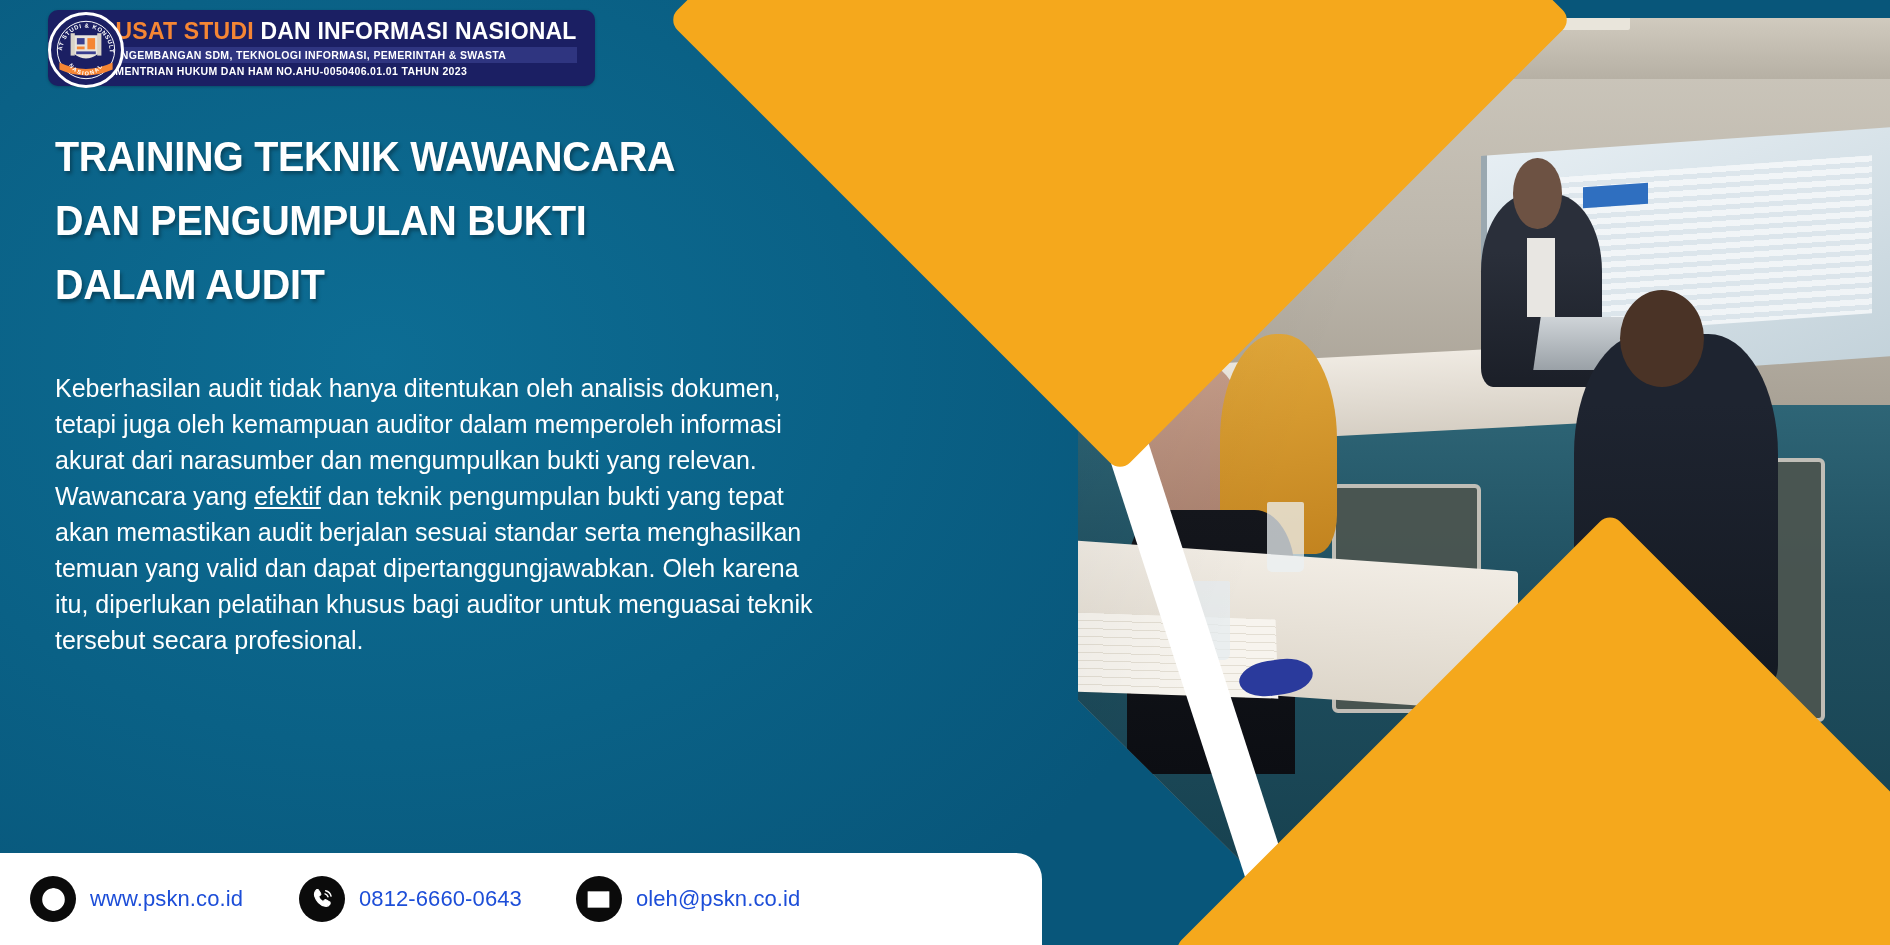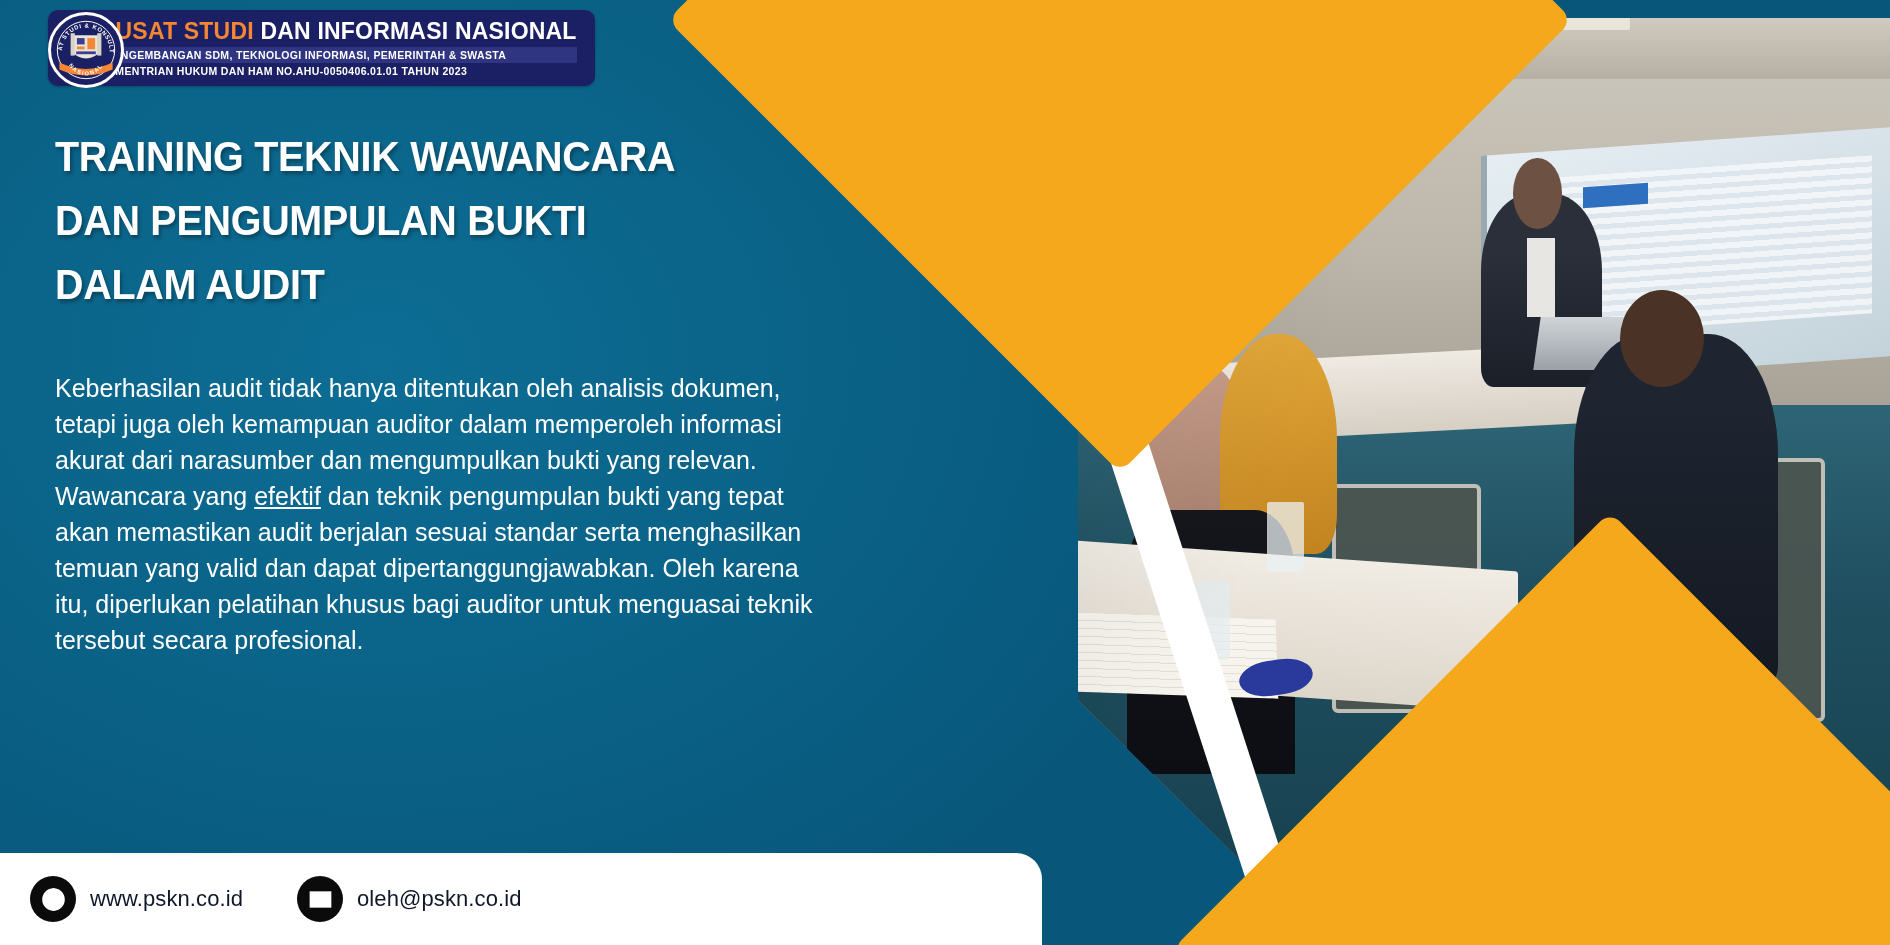--- a/index.html
+++ b/index.html
@@ -202,21 +202,21 @@
   .contact:first-child { margin-left:30px; }
   .c-icon {
     width:46px; height:46px; border-radius:50%;
     background:#0b0b0b;
     display:flex; align-items:center; justify-content:center;
     flex:0 0 auto;
   }
   .c-icon svg { width:27px; height:27px; fill:#ffffff; stroke:#ffffff; }
   .c-text {
     margin-left:14px;
-    color:#0f172a;
+    color:#1d4ed8;
     font-size:22px;
     white-space:nowrap;
     letter-spacing:.1px;
   }
   .gap-a { margin-left:56px; }
   .gap-b { margin-left:54px; }
 </style>
 </head>
 <body>
 
@@ -319,20 +319,30 @@
           <circle cx="12" cy="12" r="9.2"></circle>
           <ellipse cx="12" cy="12" rx="4" ry="9.2"></ellipse>
           <line x1="2.8" y1="12" x2="21.2" y2="12"></line>
           <line x1="4.3" y1="7" x2="19.7" y2="7"></line>
           <line x1="4.3" y1="17" x2="19.7" y2="17"></line>
         </svg>
       </span>
       <span class="c-text">www.pskn.co.id</span>
     </div>
 
+    <div class="contact gap-a">
+      <span class="c-icon">
+        <svg viewBox="0 0 24 24" fill="#fff" stroke="none">
+          <path d="M6.6 3.4c.7-.5 1.6-.3 2 .4l1.7 2.7c.4.6.2 1.4-.4 1.8l-1 .7c-.2.2-.3.5-.2.8.5 1.5 1.9 3 3.4 3.8.3.1.6.1.8-.1l.8-.9c.5-.5 1.2-.6 1.8-.2l2.7 1.7c.7.4.8 1.3.4 2-1 1.4-2.7 2.3-4.3 1.9C10 17 6.6 13.6 5.1 9.1c-.5-1.8.1-4.3 1.5-5.7z"></path>
+          <path d="M14.8 4.2a6.6 6.6 0 0 1 4.8 4.8" fill="none" stroke="#fff" stroke-width="1.3" stroke-linecap="round"></path>
+          <path d="M14.3 7a4 4 0 0 1 2.6 2.6" fill="none" stroke="#fff" stroke-width="1.3" stroke-linecap="round"></path>
+        </svg>
+      </span>
+      <span class="c-text">0812-6660-0643</span>
+    </div>
 
     <div class="contact gap-b">
       <span class="c-icon">
         <svg viewBox="0 0 24 24" fill="none" stroke="#fff" stroke-width="1.7">
           <rect x="3.2" y="5.6" width="17.6" height="12.8"></rect>
           <path d="M3.2 5.6 L12 13.2 L20.8 5.6"></path>
           <path d="M3.2 18.4 L9.6 11.6 M20.8 18.4 L14.4 11.6"></path>
         </svg>
       </span>
       <span class="c-text">oleh@pskn.co.id</span>

